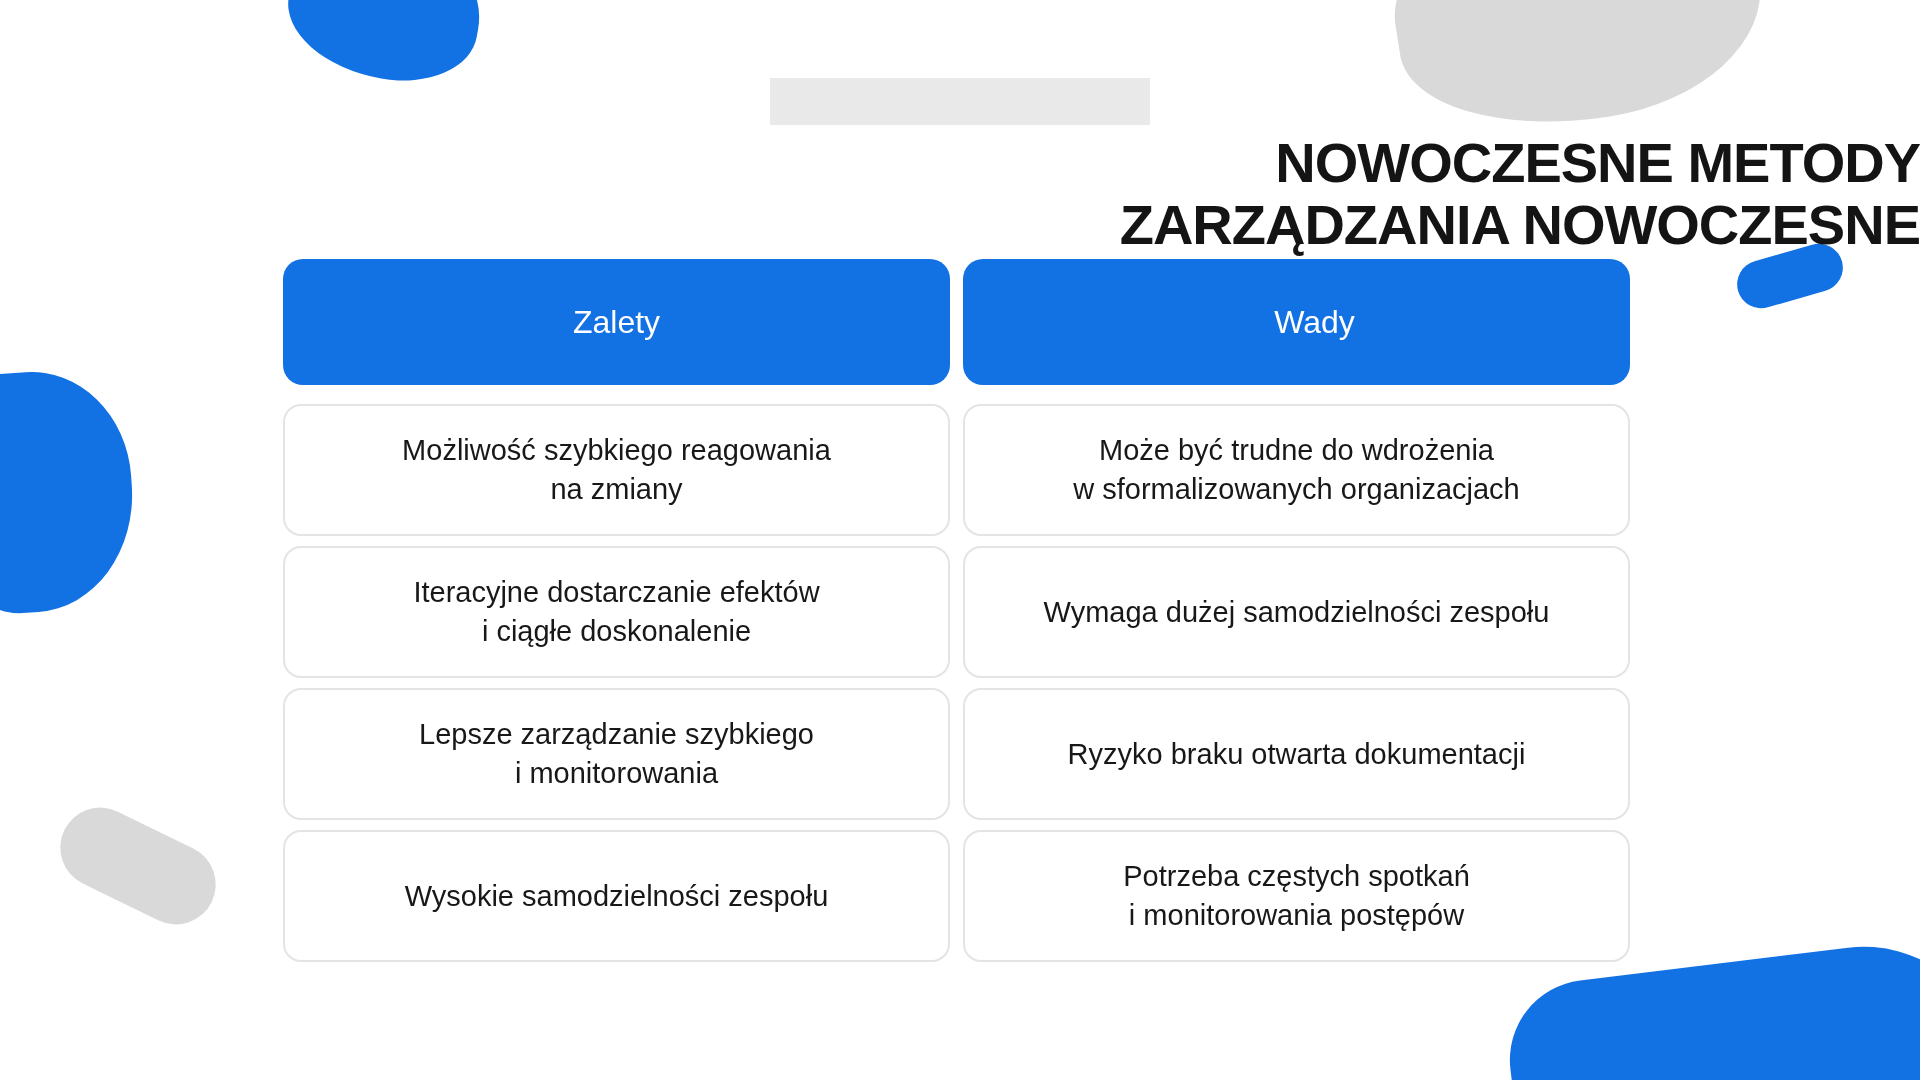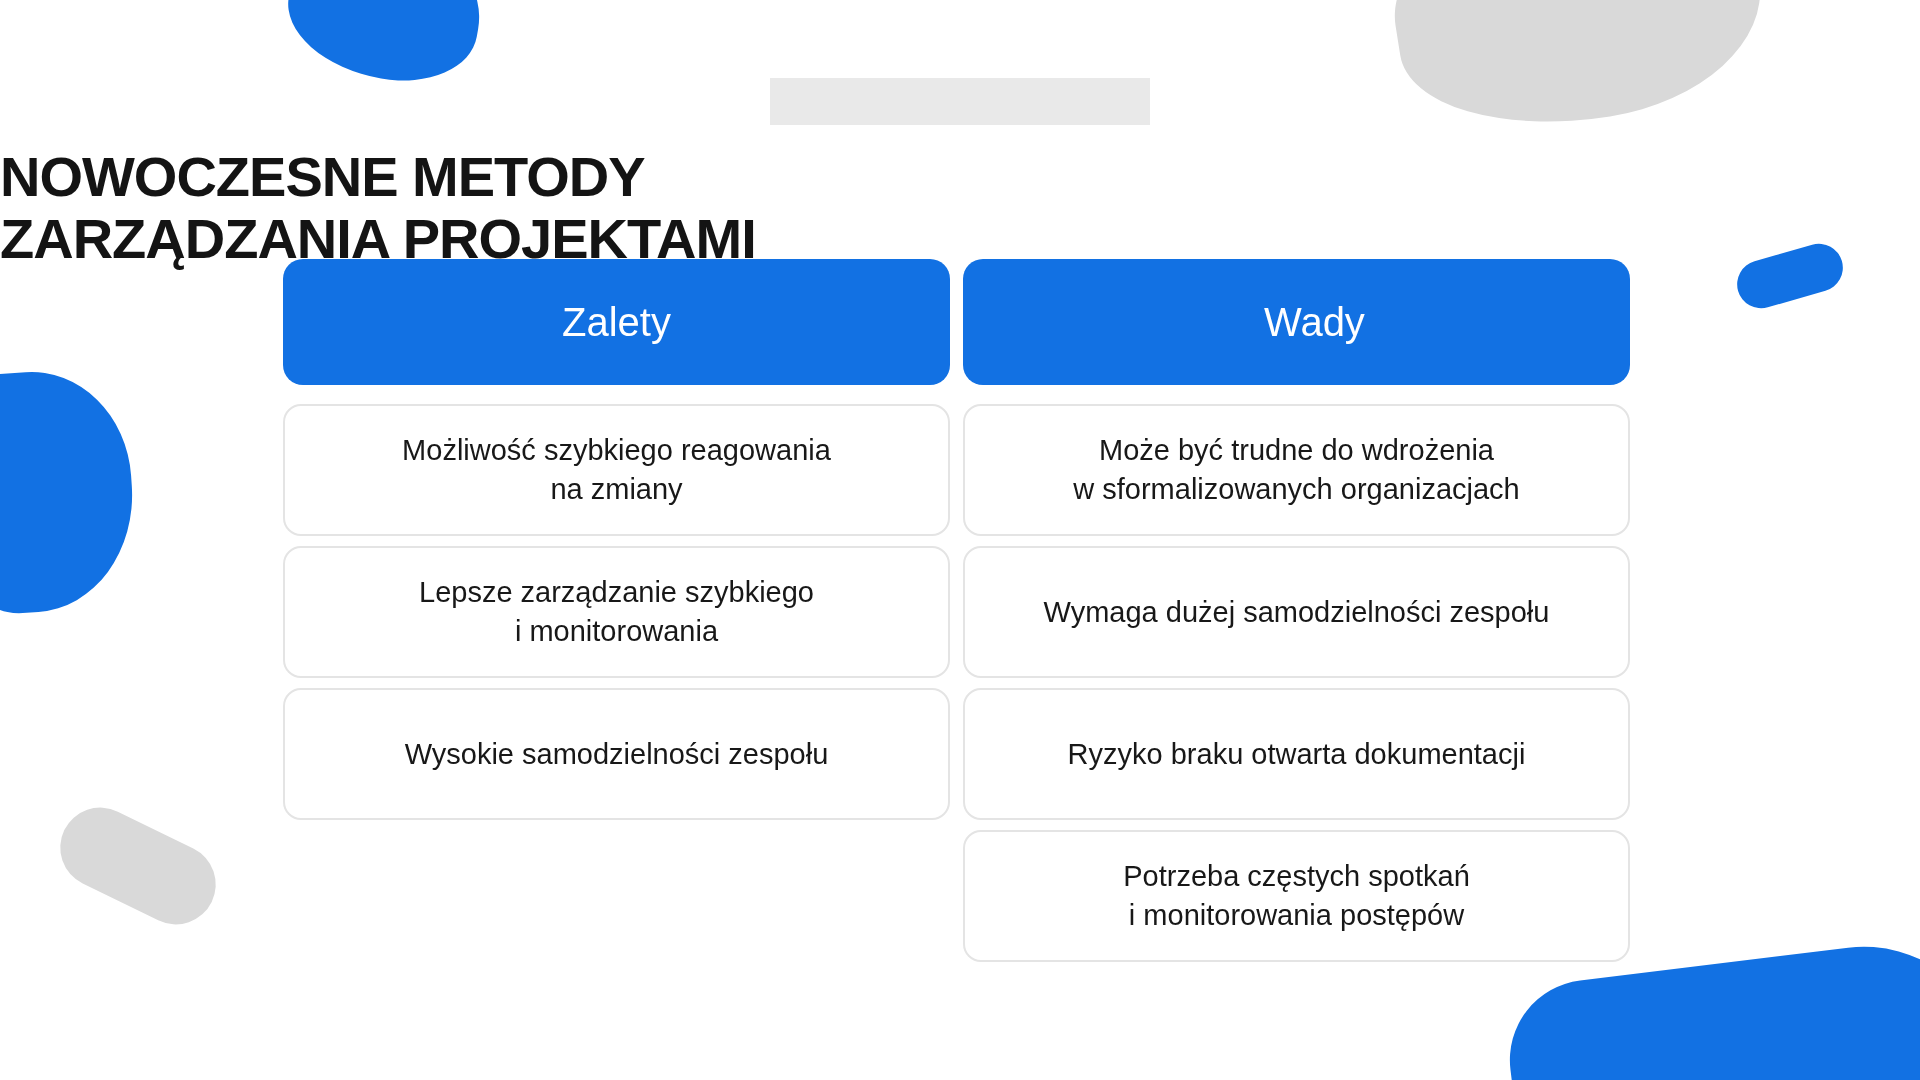--- a/index.html
+++ b/index.html
@@ -42,42 +42,42 @@
     border-radius:80px 130px 24px 24px;
     transform:rotate(-7deg);
   }
   
   .title-highlight{
     position:absolute;z-index:2;
     left:770px;top:78px;width:380px;height:47px;
   }
   .page-title{
     position:absolute;z-index:3;
-    left:0;right:0;top:108px;
-    text-align:left;
+    left:0;right:0;top:94px;
+    text-align:right;
     font-weight:700;
     font-size:56px;
     line-height:62px;
     letter-spacing:-1px;
     color:#141414;
   }
   .page-title span{display:block;}
   
   .columns{
     position:absolute;z-index:3;
     left:283px;top:259px;width:1347px;
     display:flex;gap:13px;
   }
   .col{flex:1;display:flex;flex-direction:column;}
   .col-header{
     height:126px;
     border-radius:20px;
     display:flex;align-items:center;justify-content:center;
     color:#ffffff;
-    font-size:40px;
+    font-size:32px;
     font-weight:400;
   }
   .cards{margin-top:19px;display:flex;flex-direction:column;gap:10px;}
   .card{
     height:132px;
     background:#ffffff;
     border:2px solid #e4e4e4;
     border-radius:18px;
     box-sizing:border-box;
     display:flex;flex-direction:column;
@@ -97,31 +97,35 @@
   <div class="decor blob-top-left" style="background-color: rgb(18, 113, 227);"></div>
   <div class="decor blob-top-right" style="background-color: rgb(217, 217, 217);"></div>
   <div class="decor pill-right" style="background-color: rgb(18, 113, 227);"></div>
   <div class="decor blob-left" style="background-color: rgb(18, 113, 227);"></div>
   <div class="decor pill-bottom-left" style="background-color: rgb(217, 217, 217);"></div>
   <div class="decor blob-bottom-right" style="background-color: rgb(18, 113, 227);"></div>
 
   <div class="title-highlight" style="background-color: rgb(233, 233, 233);"></div>
   <h1 class="page-title">
     <span>NOWOCZESNE METODY</span>
-    <span>ZARZĄDZANIA PROJEKTAMI</span>
+    <span>ZARZĄDZANIA NOWOCZESNE</span>
   </h1>
 
   <div class="columns">
 
     <div class="col">
       <div class="col-header" style="background-color: rgb(18, 113, 227);">Zalety</div>
       <div class="cards">
         <div class="card">
           <span>Możliwość szybkiego reagowania</span>
           <span>na zmiany</span>
+        </div>
+        <div class="card">
+          <span>Iteracyjne dostarczanie efektów</span>
+          <span>i ciągłe doskonalenie</span>
         </div>
         <div class="card">
           <span>Lepsze zarządzanie szybkiego</span>
           <span>i monitorowania</span>
         </div>
         <div class="card">
           <span>Wysokie samodzielności zespołu</span>
         </div>
       </div>
     </div>

